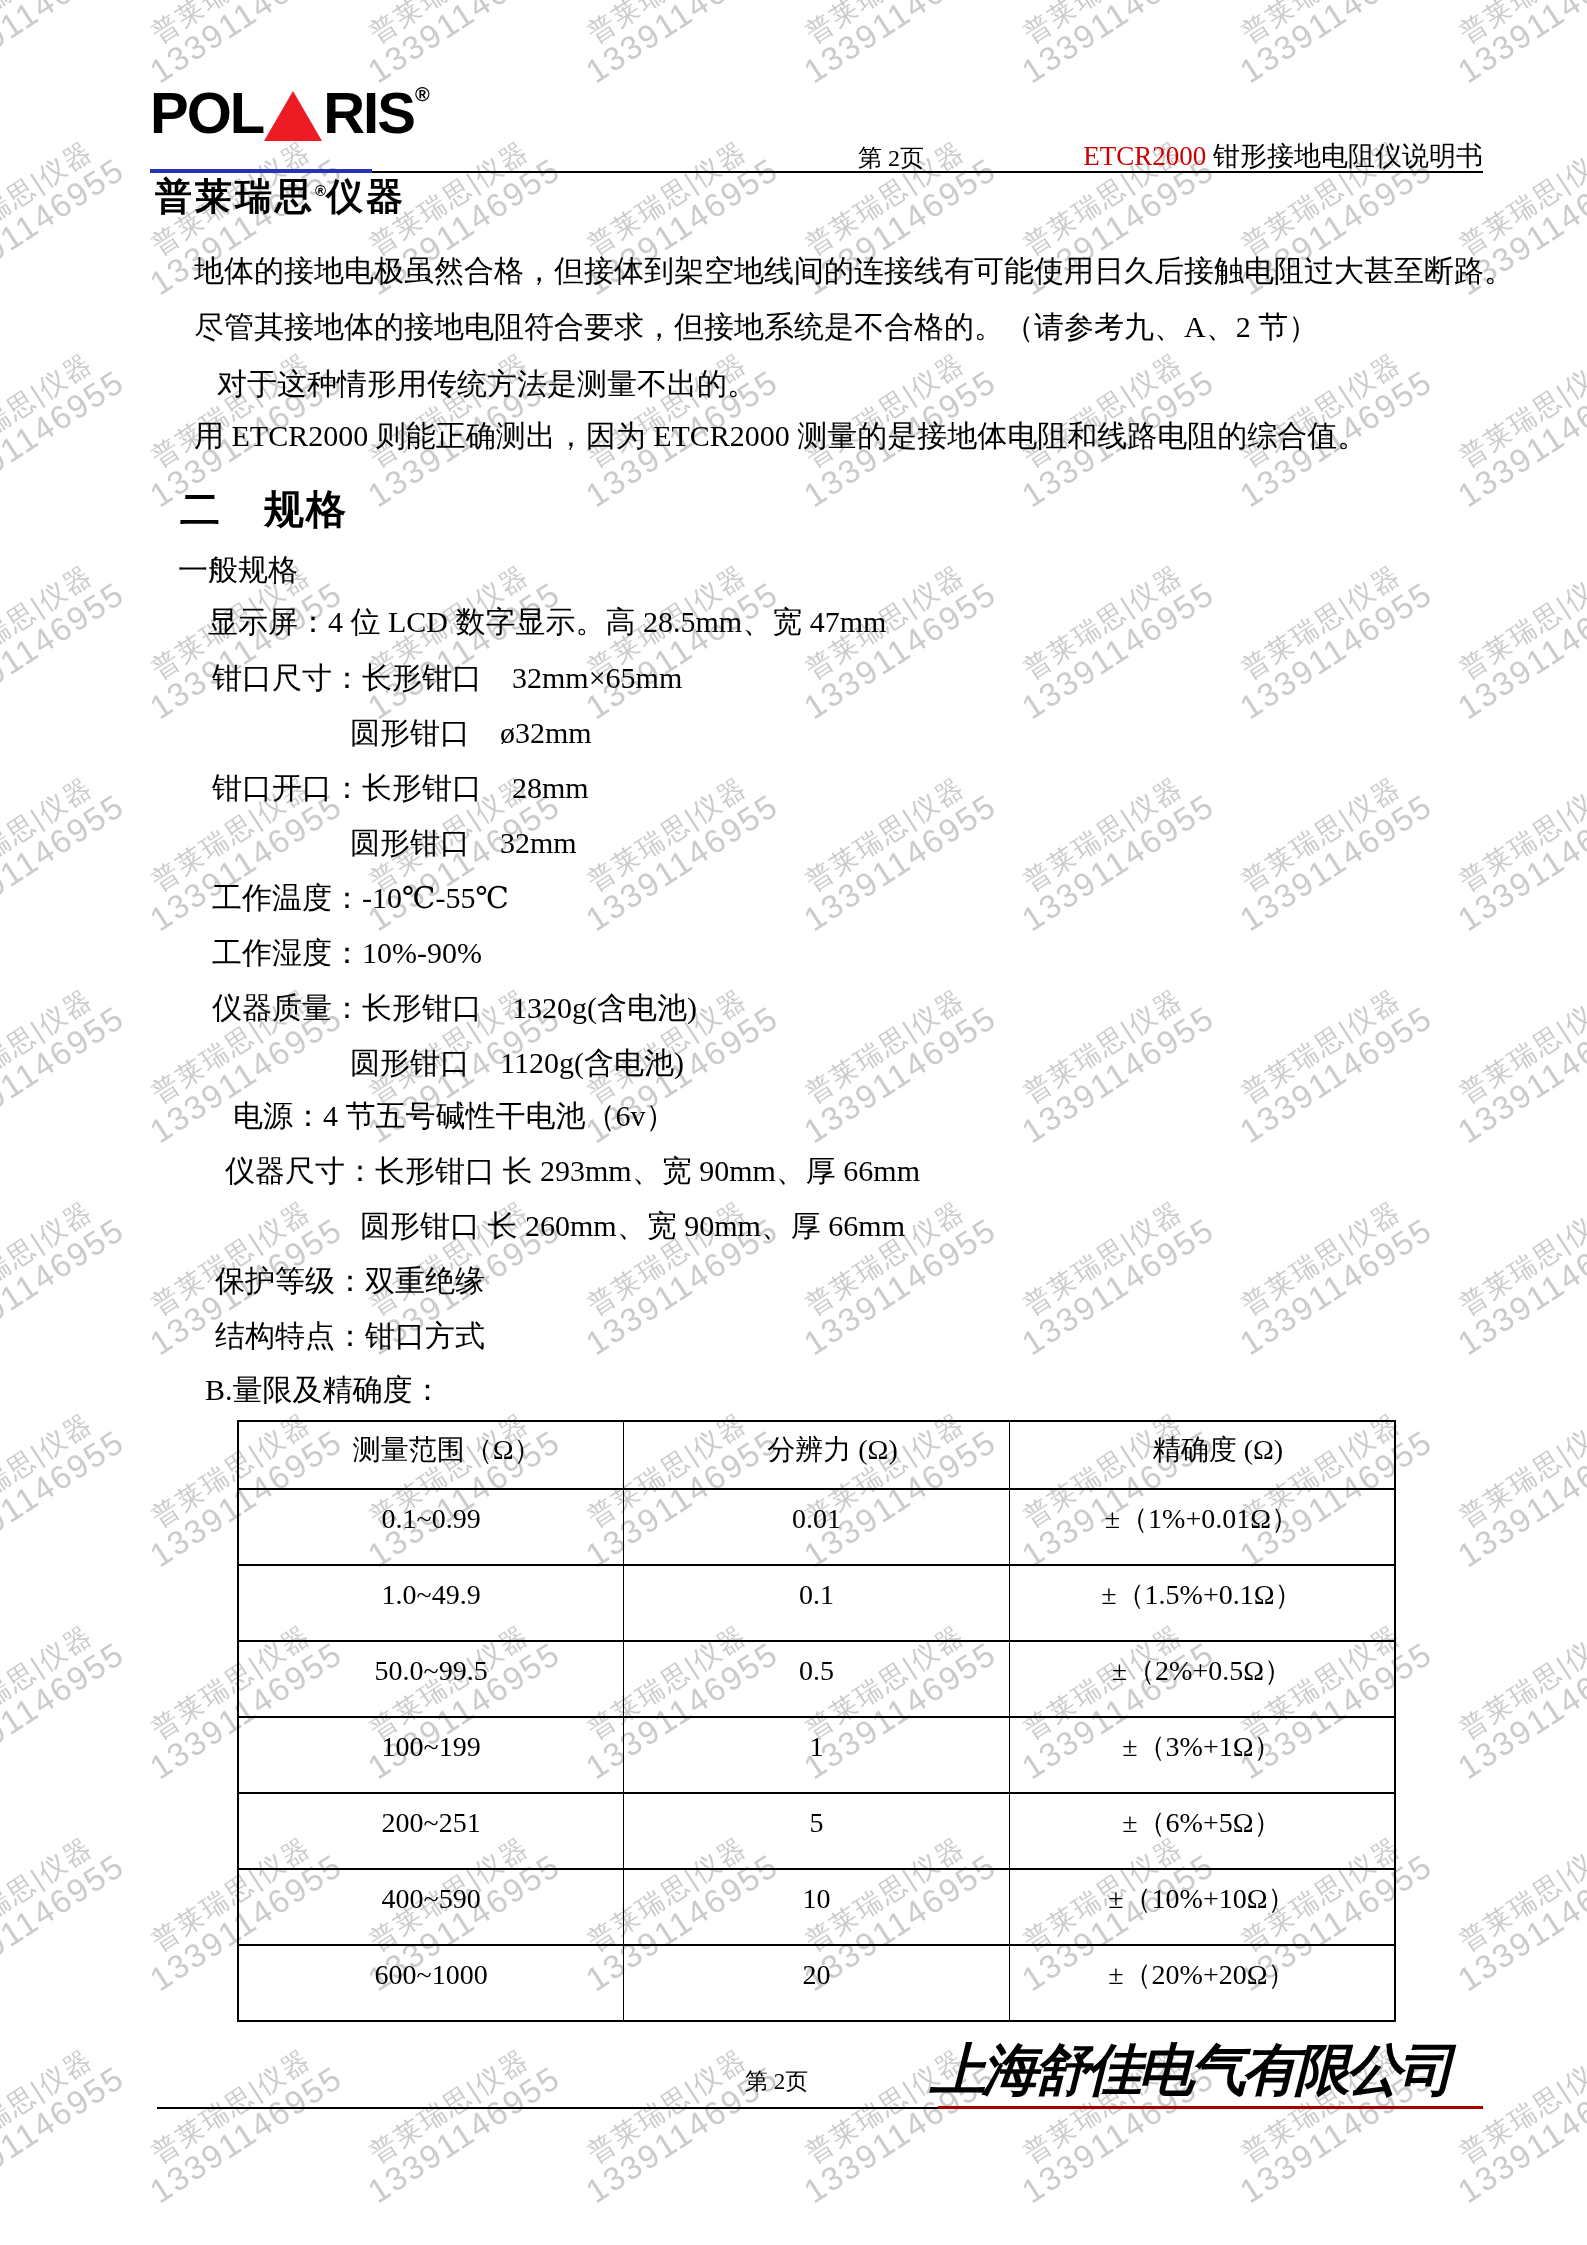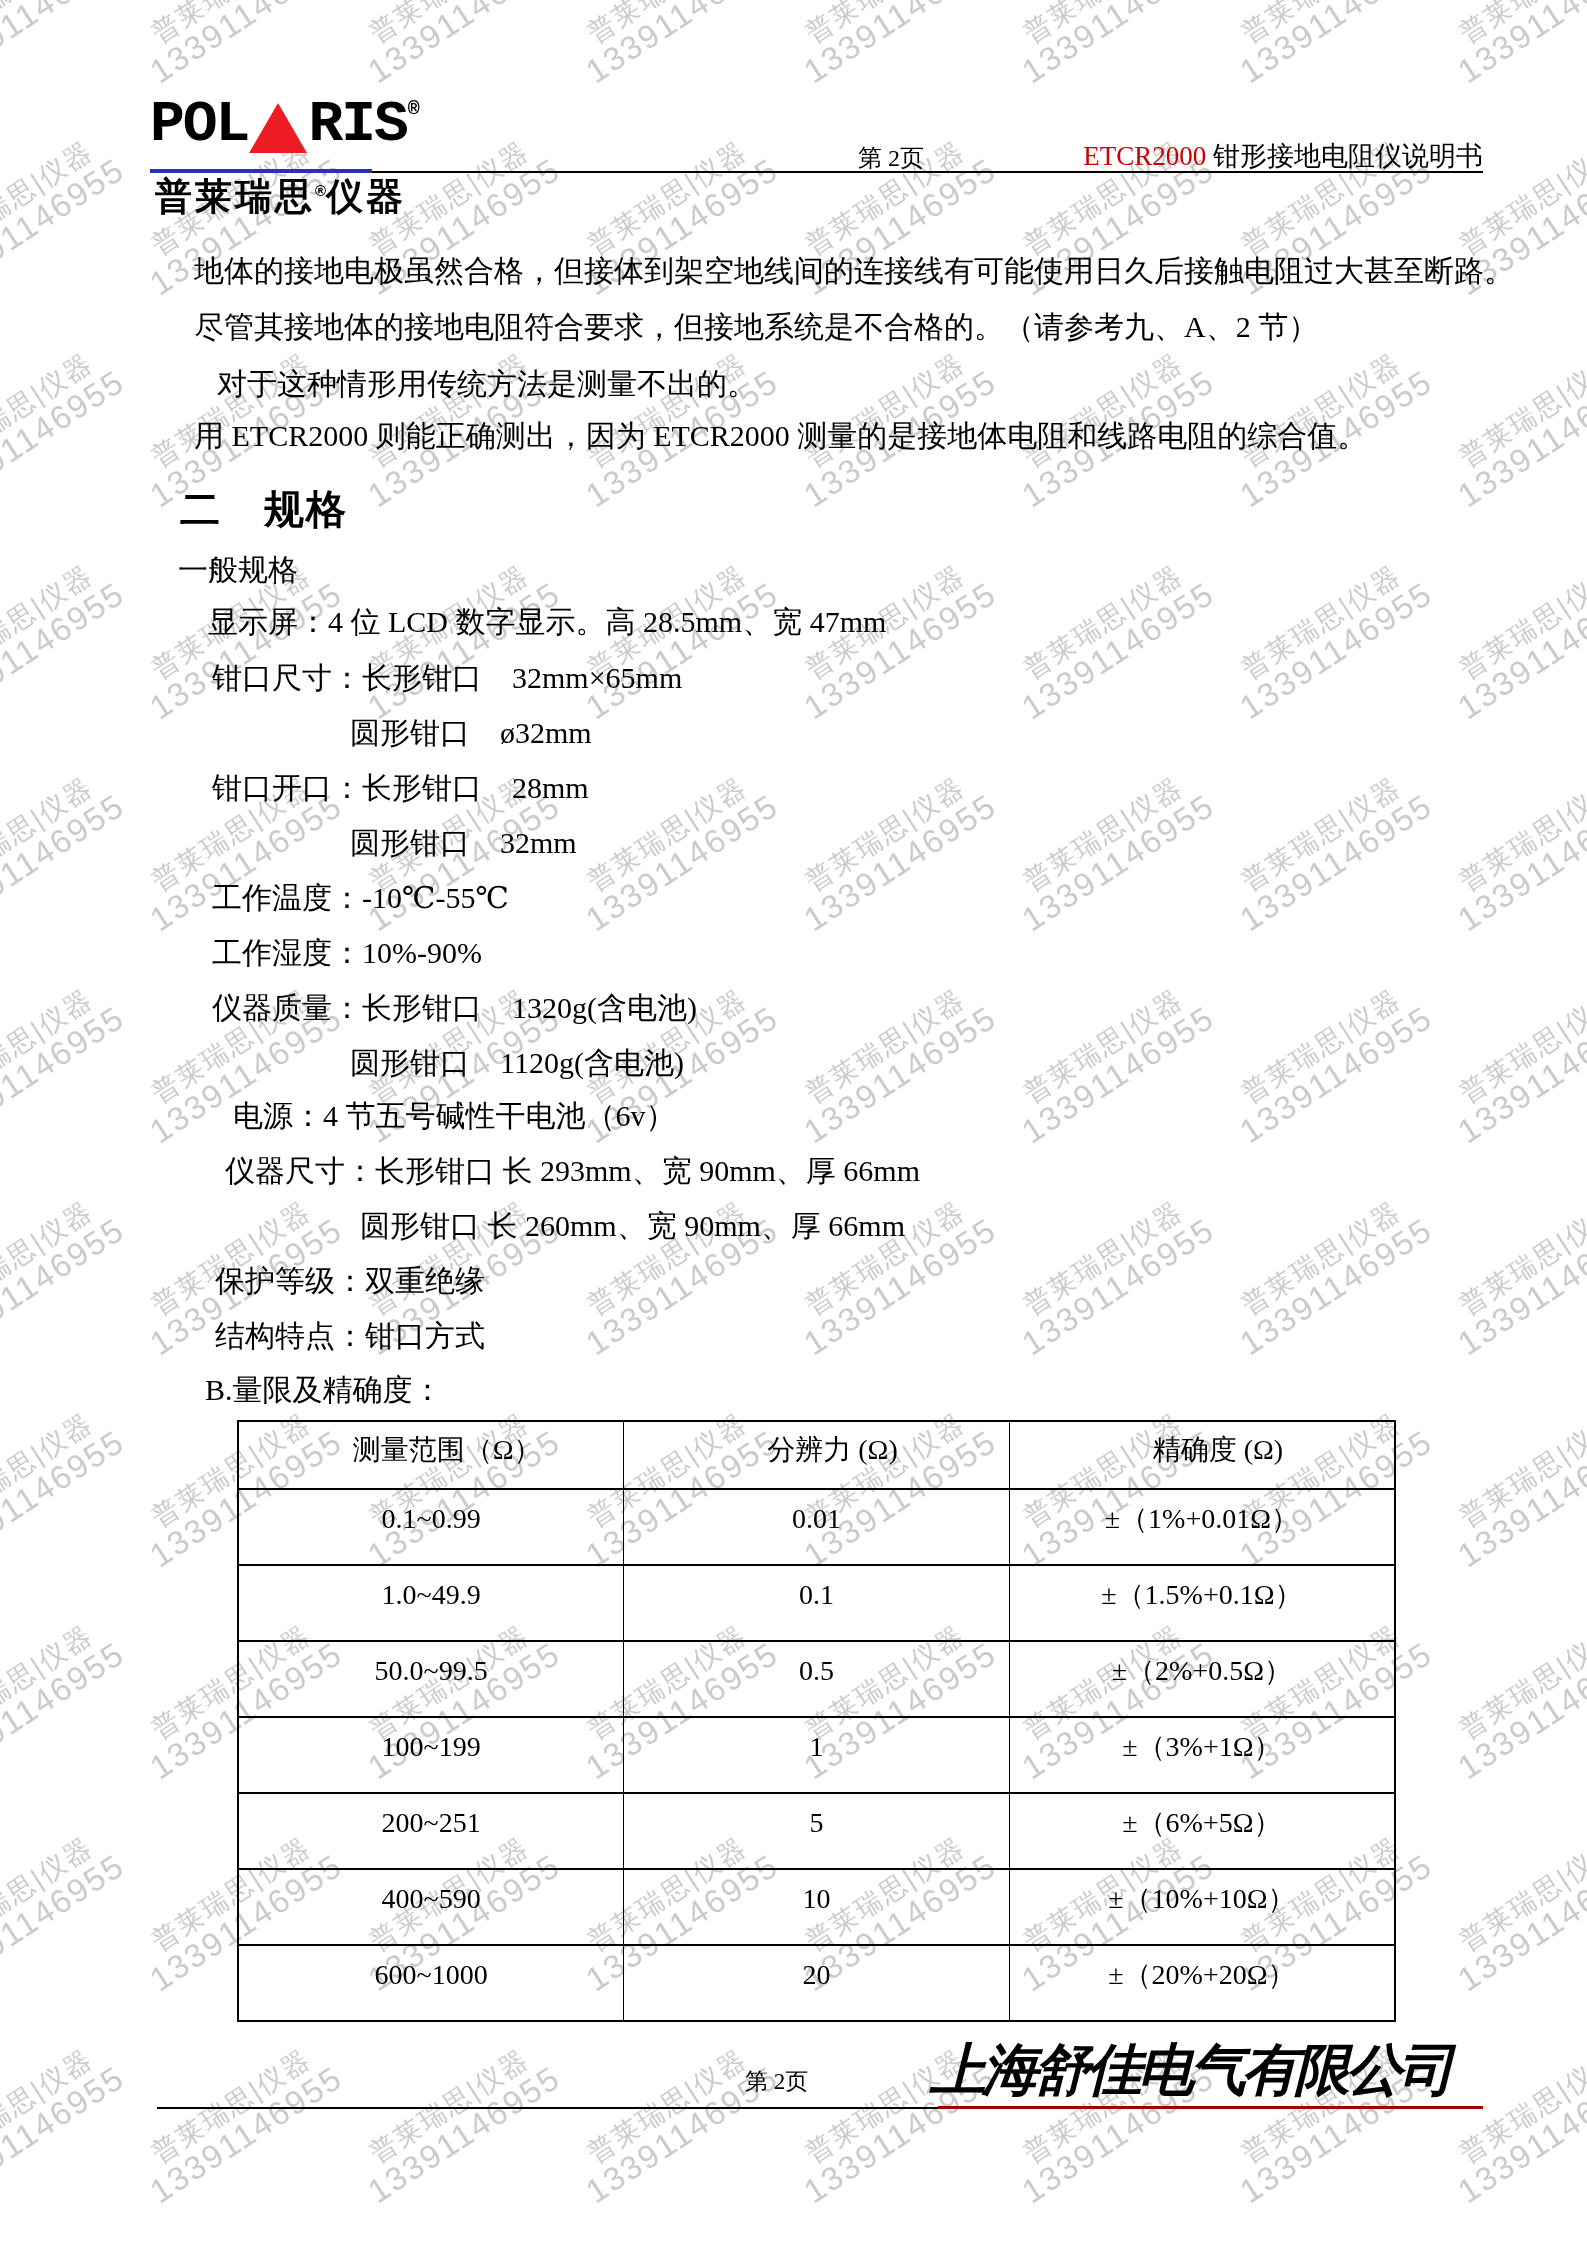--- a/index.html
+++ b/index.html
@@ -23,23 +23,23 @@
     color:#cbcbcb;
     line-height:1.02;
     white-space:nowrap;
     font-family:"Liberation Sans","DejaVu Sans",sans-serif;
   }
   .wm .l1 { font-size:27px; letter-spacing:2px; }
   .wm .l2 { font-size:33px; letter-spacing:2px; margin-left:-22px; }
 
   
   .logo-word {
-    position:absolute; left:150px; top:96px;
-    display:flex; align-items:flex-end;
-    font-family:Liberation Mono, monospace;
+    position:absolute; left:150px; top:84px;
+    display:flex; align-items:flex-start;
+    font-family:Liberation Sans, sans-serif;
     font-weight:bold; font-size:58px; line-height:1; letter-spacing:-2px;
   }
   .logo-tri {
     width:0; height:0; align-self:flex-end;
     border-left:29px solid transparent;
     border-right:29px solid transparent;
     border-bottom:50px solid #ed1c24;
     margin:0 1px 1px 1px;
   }
   .logo-reg { font-size:20px; line-height:1; margin:0 0 34px 1px; letter-spacing:0; }

